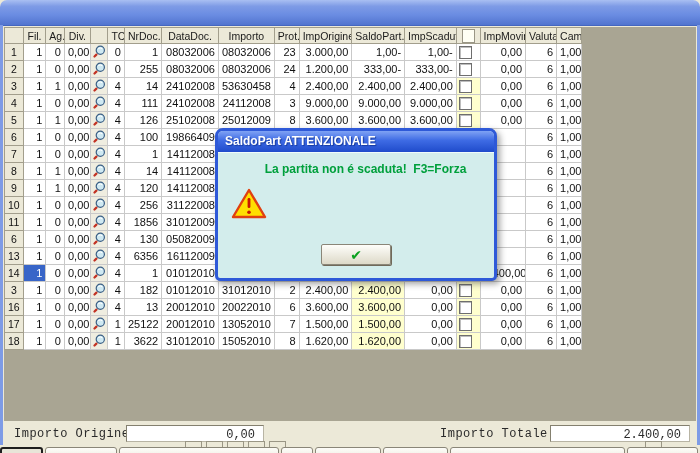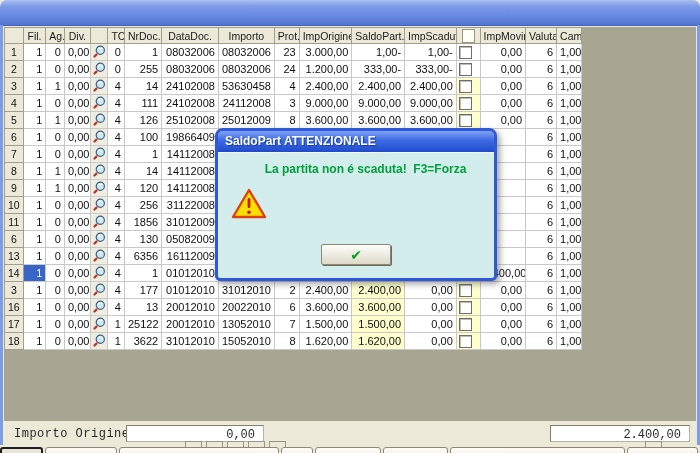--- a/index.html
+++ b/index.html
@@ -448,21 +448,21 @@
           <td class="rn">3</td>
           <td>1</td>
           <td>0</td>
           <td>0,00</td>
           <td class="lens"><svg width="13" height="13" viewBox="0 0 13 13">
               <line x1="3.4" y1="9.6" x2="1.5" y2="11.5" stroke="#C23223" stroke-width="2.2" stroke-linecap="round"></line>
               <circle cx="7.3" cy="5.3" r="4.1" fill="#CFE9F2" stroke="#3A5E84" stroke-width="1.2"></circle>
               <path d="M5.2 3.6 Q7.3 2.2 9.3 3.8" stroke="#FFFFFF" stroke-width="1" fill="none"></path>
             </svg></td>
           <td>4</td>
-          <td>177</td>
+          <td>182</td>
           <td>01012010</td>
           <td>31012010</td>
           <td>2</td>
           <td>2.400,00</td>
           <td class="hl">2.400,00</td>
           <td>0,00</td>
           <td class="chk hl"><span class="cb"></span></td>
           <td>0,00</td>
           <td>6</td>
           <td class="left">1,000000</td>
@@ -549,20 +549,21 @@
       <rect x="16.6" y="10" width="2.8" height="10" rx="1.3" fill="#C81800"></rect>
       <circle cx="18" cy="24.2" r="1.8" fill="#C81800"></circle>
     </svg>
     <button class="dlg-ok">✔</button>
   </div>
 </div>
 
 <div class="footer">
   <span class="f-label" id="orig-label">Importo Origine</span>
   <span class="f-field" id="orig-field">0,00</span>
+  <span class="f-label" id="tot-label">Importo Totale</span>
   <span class="f-field" id="tot-field">2.400,00</span>
 </div>
 
 <div class="mini" style="left:185px"></div>
 <div class="mini" style="left:206px"></div>
 <div class="mini" style="left:227px"></div>
 <div class="mini" style="left:248px"></div>
 <div class="mini" style="left:269px"></div>
 <div class="mini" style="left:645px"></div>
 

